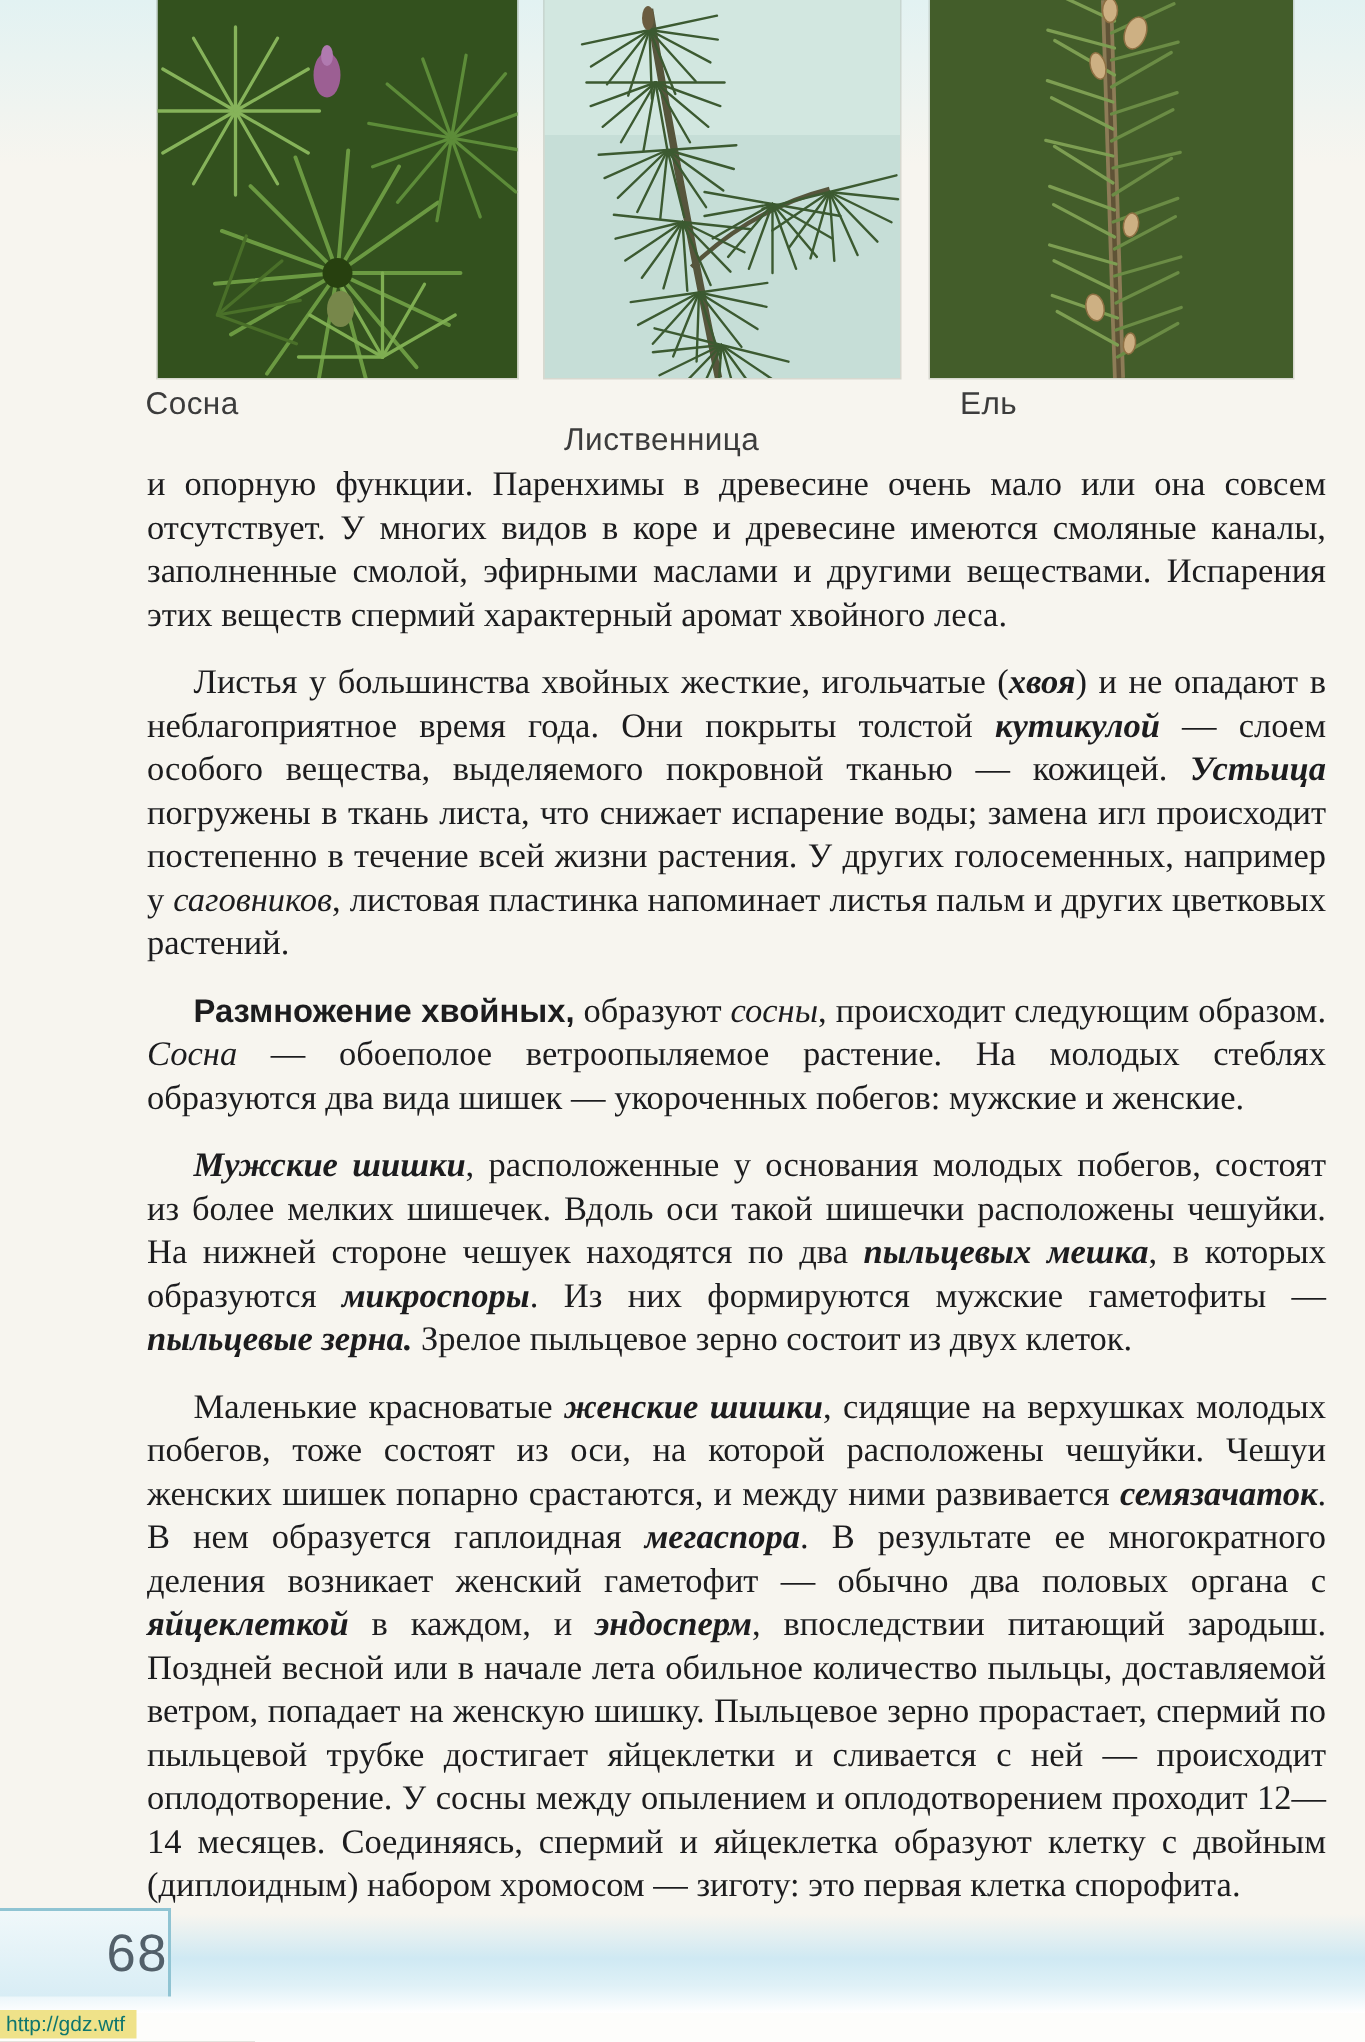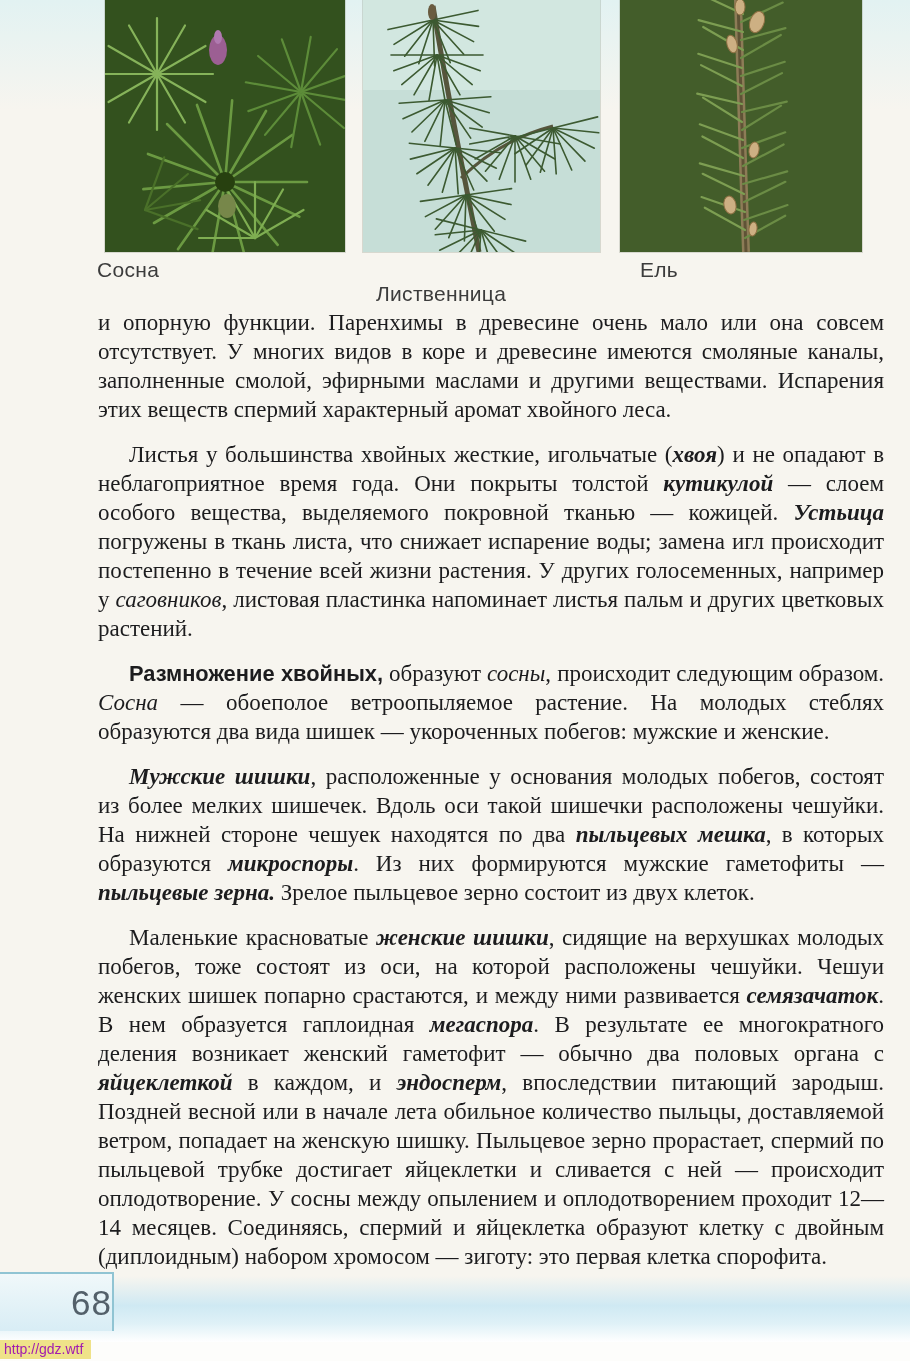--- a/index.html
+++ b/index.html
@@ -57,21 +57,21 @@
     background:linear-gradient(180deg,#f0f8fa 0%, #d8edf5 100%);
     display:flex;align-items:center;justify-content:flex-end;
     z-index:2;
   }
   .page-number{
     font-family:"Liberation Sans", sans-serif;
     font-size:35px;color:#53606a;letter-spacing:1px;
   }
   .watermark{
     position:absolute;left:0;top:1340px;z-index:3;
-    background:#efe289;color:#a21caf;
+    background:#efe289;color:#0f766e;
     font-family:"Liberation Sans", sans-serif;font-size:14px;
     padding:1px 8px 2px 4px;
   }
 </style>
 </head>
 <body>
 
 <div class="page">
 
   <div class="photo" id="photo-pine">

